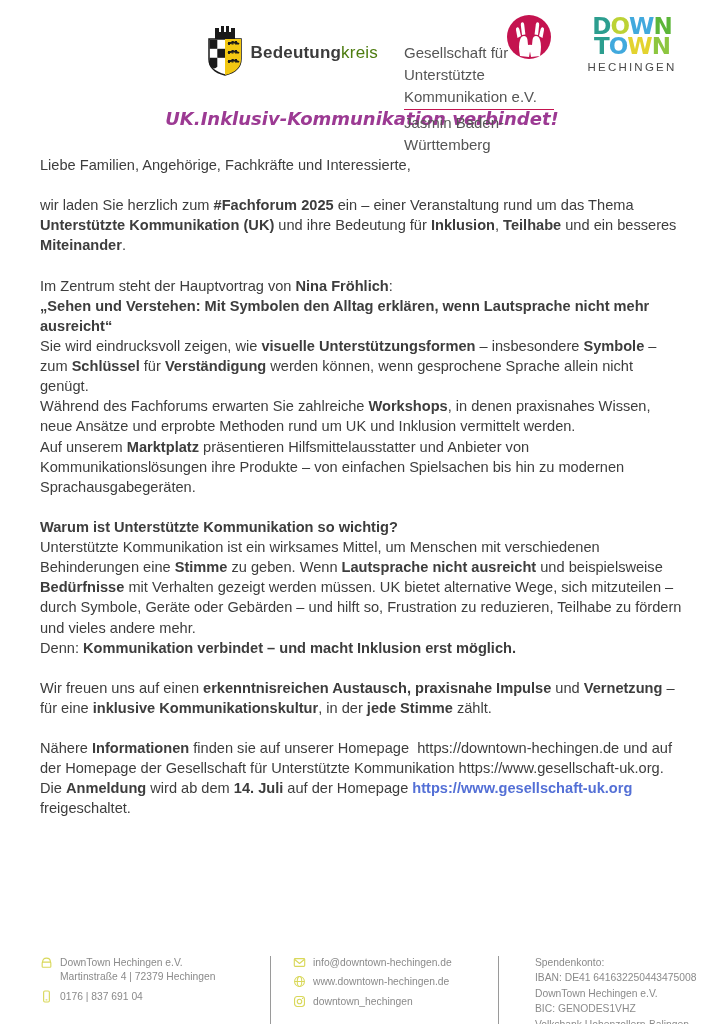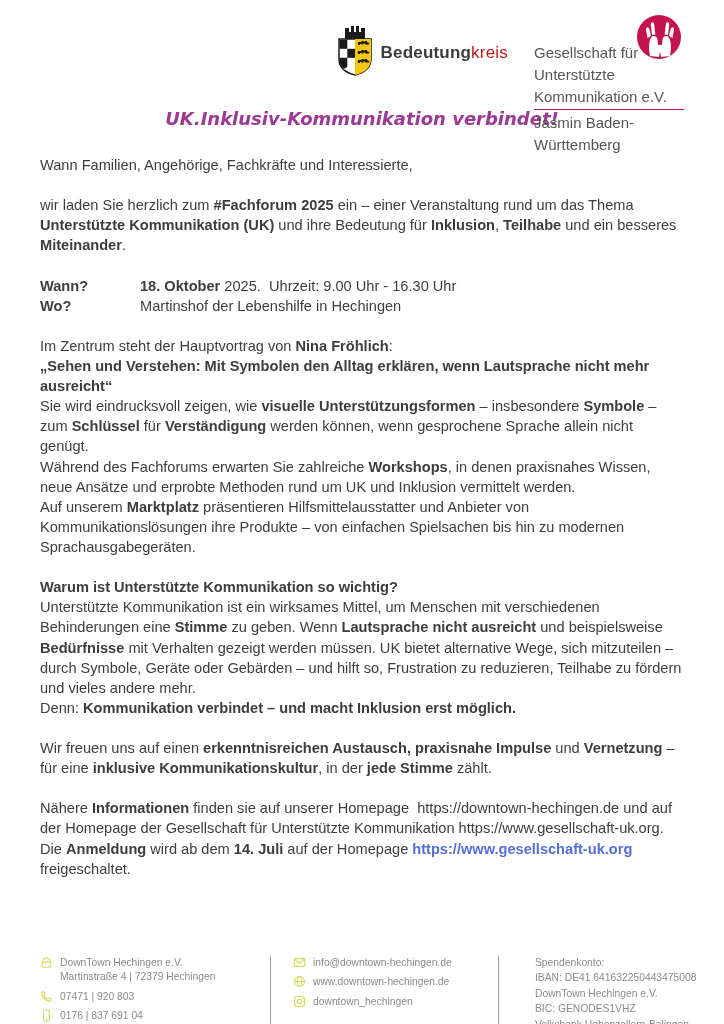--- a/index.html
+++ b/index.html
@@ -8,21 +8,21 @@
     width:724px; height:1024px; margin:0 auto; position:relative;
     font-family:"Liberation Sans", sans-serif; overflow:hidden;
   }
   .page { width:724px; height:1024px; background:#fff; padding:12px 40px 0 40px; }
 
   
   .logo-row { display:flex; justify-content:flex-end; align-items:flex-start; gap:26px; height:82px; }
   .logo-zak { display:flex; align-items:center; gap:8px; margin-top:14px; }
   .zak-text { font-size:17px; color:#4a4a4a; letter-spacing:0.2px; }
   .zak-text b { font-weight:700; color:#3c3c3c; }
-  .zak-text span.light { font-weight:400; color:#b91c1c; }
+  .zak-text span.light { font-weight:400; color:#4d7c0f; }
 
   .logo-guk { position:relative; width:150px; margin-top:2px; }
   .guk-circle { position:absolute; right:2px; top:0; }
   .guk-lines { margin-top:28px; font-size:15px; color:#555; line-height:1.45; }
   .guk-l2 { border-bottom:1.5px solid var(--guk_red); padding-bottom:2px; margin-bottom:2px; }
 
   .logo-dt { text-align:center; margin-top:4px; width:104px; }
   .dt-row { font-family:"DejaVu Sans", sans-serif; font-weight:800; font-size:23px; line-height:0.88; letter-spacing:-1px; }
   .dt-city { font-size:11.5px; color:#4a4a4a; letter-spacing:2.2px; margin-top:5px; font-weight:400; }
 
@@ -102,38 +102,33 @@
           </g>
         </svg>
       </span>
       <div class="guk-lines">
         <div>Gesellschaft für</div>
         <div class="guk-l2">Unterstützte Kommunikation e.V.</div>
         <div>Jasmin Baden-Württemberg</div>
       </div>
     </div>
 
+    <div class="logo-dt">
+      <div class="dt-row"><span style="color: rgb(44, 158, 143);">D</span><span style="color: rgb(188, 210, 53);">O</span><span style="color: rgb(65, 169, 221);">W</span><span style="color: rgb(92, 182, 57);">N</span></div>
+      <div class="dt-row"><span style="color: rgb(44, 158, 143);">T</span><span style="color: rgb(65, 169, 221);">O</span><span style="color: rgb(227, 211, 47);">W</span><span style="color: rgb(141, 198, 63);">N</span></div>
+      <div class="dt-city">HECHINGEN</div>
+    </div>
   </div>
 
   <div class="subtitle">UK.Inklusiv-Kommunikation verbindet!</div>
 
   <div class="doc-body">
-    <div class="para"><span>Wann Familien, Angehörige, Fachkräfte und Interessierte,</span></div>
+    <div class="para"><span>Liebe Familien, Angehörige, Fachkräfte und Interessierte,</span></div>
     <div class="para"><span>wir laden Sie herzlich zum </span><span style="font-weight: 700;">#Fachforum 2025</span><span> ein – einer Veranstaltung rund um das Thema </span><span style="font-weight: 700;">Unterstützte Kommunikation (UK)</span><span> und ihre Bedeutung für </span><span style="font-weight: 700;">Inklusion</span><span>, </span><span style="font-weight: 700;">Teilhabe</span><span> und ein besseres </span><span style="font-weight: 700;">Miteinander</span><span>.</span></div>
 
-    <div class="when-where">
-      <div class="ww-row">
-        <span class="ww-label">Wann?</span>
-        <span class="ww-value"><span style="font-weight: 700;">18. Oktober</span><span> 2025.  Uhrzeit: 9.00 Uhr - 16.30 Uhr</span></span>
-      </div>
-      <div class="ww-row">
-        <span class="ww-label">Wo?</span>
-        <span class="ww-value"><span>Martinshof der Lebenshilfe in Hechingen</span></span>
-      </div>
-    </div>
 
     <div class="para"><span>Im Zentrum steht der Hauptvortrag von </span><span style="font-weight: 700;">Nina Fröhlich</span><span>:</span><br><span style="font-weight: 700;">„Sehen und Verstehen: Mit Symbolen den Alltag erklären, wenn Lautsprache nicht mehr ausreicht“</span><br><span>Sie wird eindrucksvoll zeigen, wie </span><span style="font-weight: 700;">visuelle Unterstützungsformen</span><span> – insbesondere </span><span style="font-weight: 700;">Symbole</span><span> – zum </span><span style="font-weight: 700;">Schlüssel</span><span> für </span><span style="font-weight: 700;">Verständigung</span><span> werden können, wenn gesprochene Sprache allein nicht genügt.</span><br><span>Während des Fachforums erwarten Sie zahlreiche </span><span style="font-weight: 700;">Workshops</span><span>, in denen praxisnahes Wissen, neue Ansätze und erprobte Methoden rund um UK und Inklusion vermittelt werden.</span><br><span>Auf unserem </span><span style="font-weight: 700;">Marktplatz</span><span> präsentieren Hilfsmittelausstatter und Anbieter von Kommunikationslösungen ihre Produkte – von einfachen Spielsachen bis hin zu modernen Sprachausgabegeräten.</span></div>
     <div class="para"><span style="font-weight: 700;">Warum ist Unterstützte Kommunikation so wichtig?</span><br><span>Unterstützte Kommunikation ist ein wirksames Mittel, um Menschen mit verschiedenen Behinderungen eine </span><span style="font-weight: 700;">Stimme</span><span> zu geben. Wenn </span><span style="font-weight: 700;">Lautsprache nicht ausreicht</span><span> und beispielsweise </span><span style="font-weight: 700;">Bedürfnisse</span><span> mit Verhalten gezeigt werden müssen. UK bietet alternative Wege, sich mitzuteilen – durch Symbole, Geräte oder Gebärden – und hilft so, Frustration zu reduzieren, Teilhabe zu fördern und vieles andere mehr.</span><br><span>Denn: </span><span style="font-weight: 700;">Kommunikation verbindet – und macht Inklusion erst möglich.</span></div>
     <div class="para"><span>Wir freuen uns auf einen </span><span style="font-weight: 700;">erkenntnisreichen Austausch, praxisnahe Impulse</span><span> und </span><span style="font-weight: 700;">Vernetzung</span><span> – für eine </span><span style="font-weight: 700;">inklusive Kommunikationskultur</span><span>, in der </span><span style="font-weight: 700;">jede Stimme</span><span> zählt.</span></div>
     <div class="para"><span>Nähere </span><span style="font-weight: 700;">Informationen</span><span> finden sie auf unserer Homepage  https://downtown-hechingen.de und auf der Homepage der Gesellschaft für Unterstützte Kommunikation https://www.gesellschaft-uk.org. Die </span><span style="font-weight: 700;">Anmeldung</span><span> wird ab dem </span><span style="font-weight: 700;">14. Juli</span><span> auf der Homepage </span><span style="font-weight: 700; color: rgb(84, 112, 214);">https://www.gesellschaft-uk.org</span><span> freigeschaltet.</span></div>
 
   </div>
 
   <div class="footer">
 
@@ -142,28 +137,20 @@
         <span class="f-icon">
           <svg width="13" height="13" viewBox="0 0 15 15" fill="none" stroke="currentColor" stroke-width="1.3" stroke-linejoin="round">
               <path d="M3 7 q0 -4.5 4.5 -4.5 q4.5 0 4.5 4.5"></path>
               <rect x="2.5" y="7" width="10" height="6" rx="1"></rect>
             </svg>
         </span>
         <span>
           <div>DownTown Hechingen e.V.</div>
           <div>Martinstraße 4 | 72379 Hechingen</div>
         </span>
-      </div>
-      <div class="f-item">
-        <span class="f-icon">
-          <svg width="13" height="13" viewBox="0 0 15 15" fill="none" stroke="currentColor" stroke-width="1.3" stroke-linejoin="round">
-              <path d="M3.2 2.2 C2.2 2.2 2 3.2 2.1 4.2 C2.6 8.8 6.2 12.4 10.8 12.9 C11.8 13 12.8 12.8 12.8 11.8 L12.8 10.2 L10.2 9.2 L9.2 10.6 C7.2 9.8 5.2 7.8 4.4 5.8 L5.8 4.8 L4.8 2.2 Z"></path>
-            </svg>
-        </span>
-        <span>07471 | 920 803</span>
       </div>
       <div class="f-item">
         <span class="f-icon">
           <svg width="13" height="13" viewBox="0 0 15 15" fill="none" stroke="currentColor" stroke-width="1.3" stroke-linejoin="round">
               <rect x="4.2" y="1.2" width="6.6" height="12.6" rx="1.4"></rect>
               <path d="M6.5 11.4 h2"></path>
             </svg>
         </span>
         <span>0176 | 837 691 04</span>
       </div>

